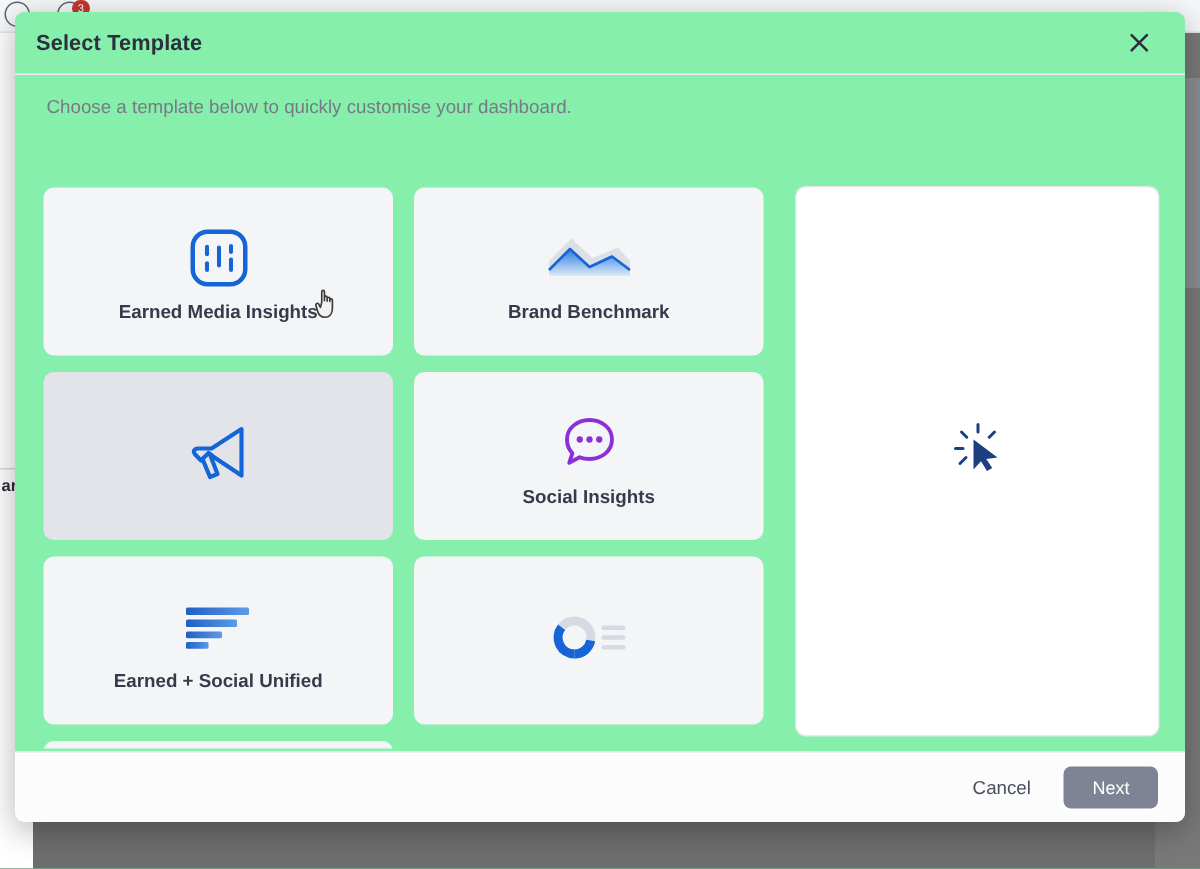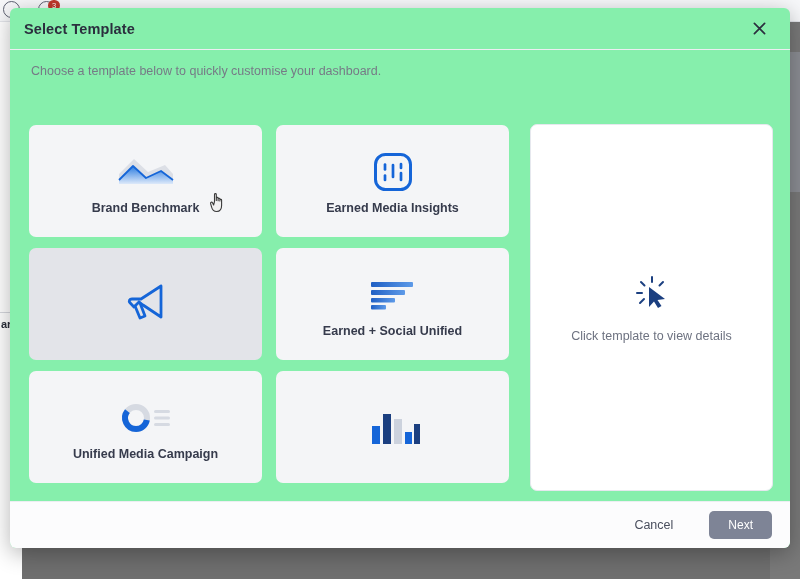--- a/index.html
+++ b/index.html
@@ -227,21 +227,21 @@
 
   
   #modal-footer {
     flex: 0 0 47px;
     height: 47px;
     border-top: 1px solid #eceef2;
     display: flex;
     align-items: center;
     justify-content: flex-end;
     padding-right: 18px;
-    gap: 32px;
+    gap: 18px;
     background: #fcfcfd;
   }
   #cancel-btn {
     background: none;
     border: none;
     font-family: "Liberation Sans", sans-serif;
     font-size: 12.5px;
     color: #4a4f5e;
     cursor: pointer;
     padding: 6px 4px;
@@ -297,61 +297,72 @@
   </div>
 
   <div id="modal-body">
 
     <div id="subtitle">Choose a template below to quickly customise your dashboard.</div>
 
     <div id="content-row">
 
       <div id="template-scroll">
         <div id="template-grid">
+
+          <div class="tpl-card">
+            <div class="tpl-icon">
+              <svg width="42" height="42" viewBox="0 0 42 42" aria-hidden="true">
+                <rect x="3.5" y="3.5" width="35" height="35" rx="10" ry="10" fill="none" stroke="#1565D8" stroke-width="3"></rect>
+                <line x1="13" y1="13.5" x2="13" y2="18.5" stroke="#1565D8" stroke-width="2.7" stroke-linecap="round"></line>
+                <line x1="13" y1="24.5" x2="13" y2="29" stroke="#1565D8" stroke-width="2.7" stroke-linecap="round"></line>
+                <line x1="21" y1="14" x2="21" y2="26" stroke="#1565D8" stroke-width="2.7" stroke-linecap="round"></line>
+                <line x1="29" y1="13" x2="29" y2="17" stroke="#1565D8" stroke-width="2.7" stroke-linecap="round"></line>
+                <line x1="29" y1="22" x2="29" y2="29" stroke="#1565D8" stroke-width="2.7" stroke-linecap="round"></line>
+              </svg>
+            </div>
+            <div class="tpl-label">Earned Media Insights</div>
+          </div>
 
           <div class="tpl-card">
             <div class="tpl-icon">
               <svg width="62" height="40" viewBox="0 0 62 40" aria-hidden="true">
                 <defs>
                   <linearGradient id="gBlue" x1="0" y1="0" x2="0" y2="1">
                     <stop offset="0%" stop-color="#2b7ce0"></stop>
                     <stop offset="100%" stop-color="#dde9fa"></stop>
                   </linearGradient>
                 </defs>
                 <path d="M4 22 L19 7 L33 20 L50 13 L58 22 L58 30 L4 30 Z" fill="#dcdfe6"></path>
                 <path d="M4 28 L18 14 L31 26 L46 19 L58 28 L58 32 L4 32 Z" fill="url(#gBlue)"></path>
                 <path d="M4 28 L18 14 L31 26 L46 19 L58 28" fill="none" stroke="#1565D8" stroke-width="1.8" stroke-linejoin="round"></path>
               </svg>
             </div>
             <div class="tpl-label">Brand Benchmark</div>
           </div>
 
-          <div class="tpl-card">
-            <div class="tpl-icon">
-              <svg width="42" height="42" viewBox="0 0 42 42" aria-hidden="true">
-                <rect x="3.5" y="3.5" width="35" height="35" rx="10" ry="10" fill="none" stroke="#1565D8" stroke-width="3"></rect>
-                <line x1="13" y1="13.5" x2="13" y2="18.5" stroke="#1565D8" stroke-width="2.7" stroke-linecap="round"></line>
-                <line x1="13" y1="24.5" x2="13" y2="29" stroke="#1565D8" stroke-width="2.7" stroke-linecap="round"></line>
-                <line x1="21" y1="14" x2="21" y2="26" stroke="#1565D8" stroke-width="2.7" stroke-linecap="round"></line>
-                <line x1="29" y1="13" x2="29" y2="17" stroke="#1565D8" stroke-width="2.7" stroke-linecap="round"></line>
-                <line x1="29" y1="22" x2="29" y2="29" stroke="#1565D8" stroke-width="2.7" stroke-linecap="round"></line>
-              </svg>
-            </div>
-            <div class="tpl-label">Earned Media Insights</div>
-          </div>
-
           <div class="tpl-card hovered">
             <div class="tpl-icon">
               <svg width="46" height="44" viewBox="0 0 46 44" aria-hidden="true">
                 <path d="M38 6 L18 19 L9 19 C6.5 19 5.5 21 7 22.8 L11 27 L16 22 L20 25 L38 37 Z" fill="none" stroke="#1565D8" stroke-width="2.8" stroke-linejoin="round" stroke-linecap="round"></path>
                 <path d="M12 26 L17 38 L22 36 L17 23" fill="none" stroke="#1565D8" stroke-width="2.8" stroke-linejoin="round" stroke-linecap="round"></path>
               </svg>
             </div>
           </div>
 
+          <div class="tpl-card">
+            <div class="tpl-icon">
+              <svg width="44" height="44" viewBox="0 0 44 44" aria-hidden="true">
+                <path d="M22 7 C30.5 7 37 12.7 37 20 C37 27.3 30.5 33 22 33 C19.6 33 17.4 32.6 15.4 31.8 L8.5 35.5 L10.6 29.2 C8.3 26.8 7 23.6 7 20 C7 12.7 13.5 7 22 7 Z" fill="none" stroke="#8B2FD6" stroke-width="2.6" stroke-linejoin="round"></path>
+                <circle cx="15.5" cy="20" r="2.1" fill="#8B2FD6"></circle>
+                <circle cx="22" cy="20" r="2.1" fill="#8B2FD6"></circle>
+                <circle cx="28.5" cy="20" r="2.1" fill="#8B2FD6"></circle>
+              </svg>
+            </div>
+            <div class="tpl-label">Social Insights</div>
+          </div>
 
           <div class="tpl-card">
             <div class="tpl-icon">
               <svg width="56" height="38" viewBox="0 0 56 38" aria-hidden="true">
                 <defs>
                   <linearGradient id="gBar" x1="0" y1="0" x2="1" y2="0">
                     <stop offset="0%" stop-color="#1f5fc4"></stop>
                     <stop offset="100%" stop-color="#5d9ae8"></stop>
                   </linearGradient>
                 </defs>
@@ -368,21 +379,20 @@
             <div class="tpl-icon">
               <svg width="56" height="42" viewBox="0 0 56 42" aria-hidden="true">
                 <circle cx="18" cy="21" r="11" fill="none" stroke="#d6dae2" stroke-width="6"></circle>
                 <path d="M 18 32 A 11 11 0 0 1 9.4 14.2" fill="none" stroke="#1565D8" stroke-width="6" stroke-linecap="butt"></path>
                 <path d="M 18 32 A 11 11 0 0 0 28.8 23" fill="none" stroke="#1565D8" stroke-width="6" stroke-linecap="butt"></path>
                 <rect x="36" y="13" width="16" height="3" rx="1.5" fill="#d6dae2"></rect>
                 <rect x="36" y="19.5" width="16" height="3" rx="1.5" fill="#d6dae2"></rect>
                 <rect x="36" y="26" width="16" height="3" rx="1.5" fill="#d6dae2"></rect>
               </svg>
             </div>
-            <div class="tpl-label">Unified Media Campaign</div>
           </div>
 
           <div class="tpl-card">
             <div class="tpl-icon">
               <svg width="54" height="42" viewBox="0 0 54 42" aria-hidden="true">
                 <rect x="6" y="22" width="8" height="18" fill="#1565D8"></rect>
                 <rect x="17" y="10" width="8" height="30" fill="#1b3f80"></rect>
                 <rect x="28" y="15" width="8" height="25" fill="#ccd2dd"></rect>
                 <rect x="39" y="28" width="7" height="12" fill="#1565D8"></rect>
                 <rect x="48" y="20" width="6" height="20" fill="#1b3f80"></rect>
@@ -398,21 +408,20 @@
         <div id="preview-icon">
           <svg width="40" height="40" viewBox="0 0 40 40" aria-hidden="true">
             <line x1="20" y1="4" x2="20" y2="9" stroke="#1b3f80" stroke-width="2" stroke-linecap="round"></line>
             <line x1="9" y1="9" x2="12.5" y2="12.5" stroke="#1b3f80" stroke-width="2" stroke-linecap="round"></line>
             <line x1="31" y1="9" x2="27.5" y2="12.5" stroke="#1b3f80" stroke-width="2" stroke-linecap="round"></line>
             <line x1="5" y1="20" x2="10" y2="20" stroke="#1b3f80" stroke-width="2" stroke-linecap="round"></line>
             <line x1="8" y1="30" x2="12" y2="26" stroke="#1b3f80" stroke-width="2" stroke-linecap="round"></line>
             <path d="M17 14 L17 34 L22 28.5 L26 35 L29.5 33 L25.5 27 L33 26 Z" fill="#1b3f80"></path>
           </svg>
         </div>
-        <div id="preview-text">Click template to view details</div>
       </div>
 
     </div>
   </div>
 
   <div id="modal-footer">
     <button id="cancel-btn">Cancel</button>
     <button id="next-btn">Next</button>
   </div>
 </div>

